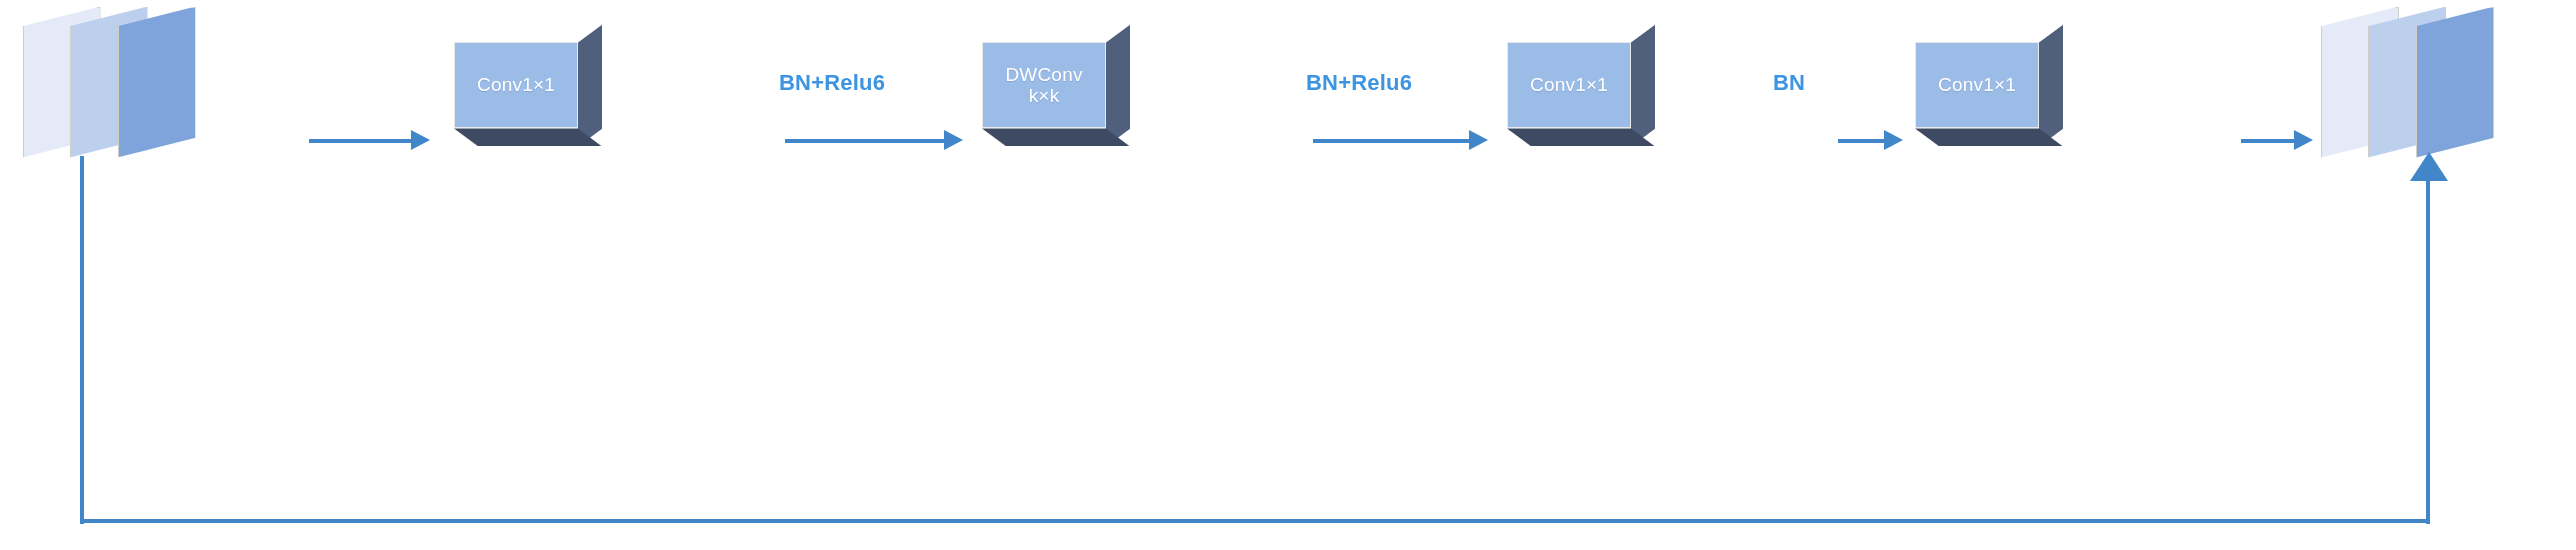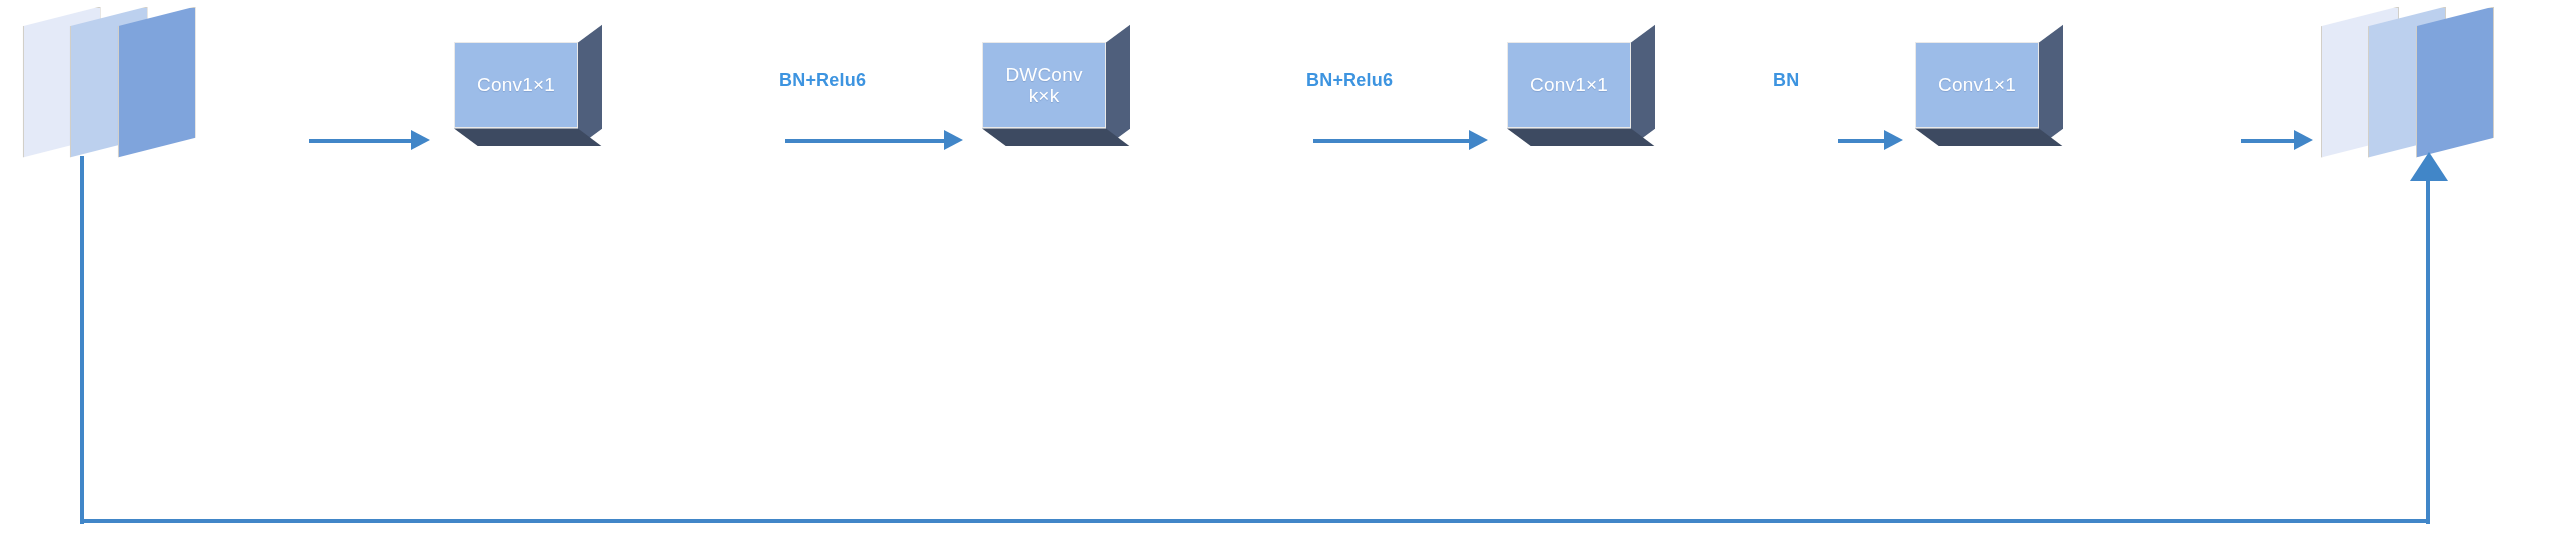--- a/index.html
+++ b/index.html
@@ -125,21 +125,21 @@
   #arrow-in      { left: 293px;  top: 137px; width: 121px; }
   #arrow-1       { left: 769px;  top: 137px; width: 178px; }
   #arrow-2       { left: 1297px; top: 137px; width: 175px; }
   #arrow-3       { left: 1822px; top: 137px; width: 65px;  }
   #arrow-out     { left: 2225px; top: 137px; width: 72px;  }
 
   
   .op-label {
     position: absolute;
     color: #3d94e0;
-    font-size: 18px;
+    font-size: 22px;
     font-weight: bold;
     letter-spacing: 0.2px;
     white-space: nowrap;
   }
   #label-bnrelu-1 { left: 763px;  top: 70px; }
   #label-bnrelu-2 { left: 1290px; top: 70px; }
   #label-bn       { left: 1757px; top: 70px; }
 
   
   .skip-vert-left {

